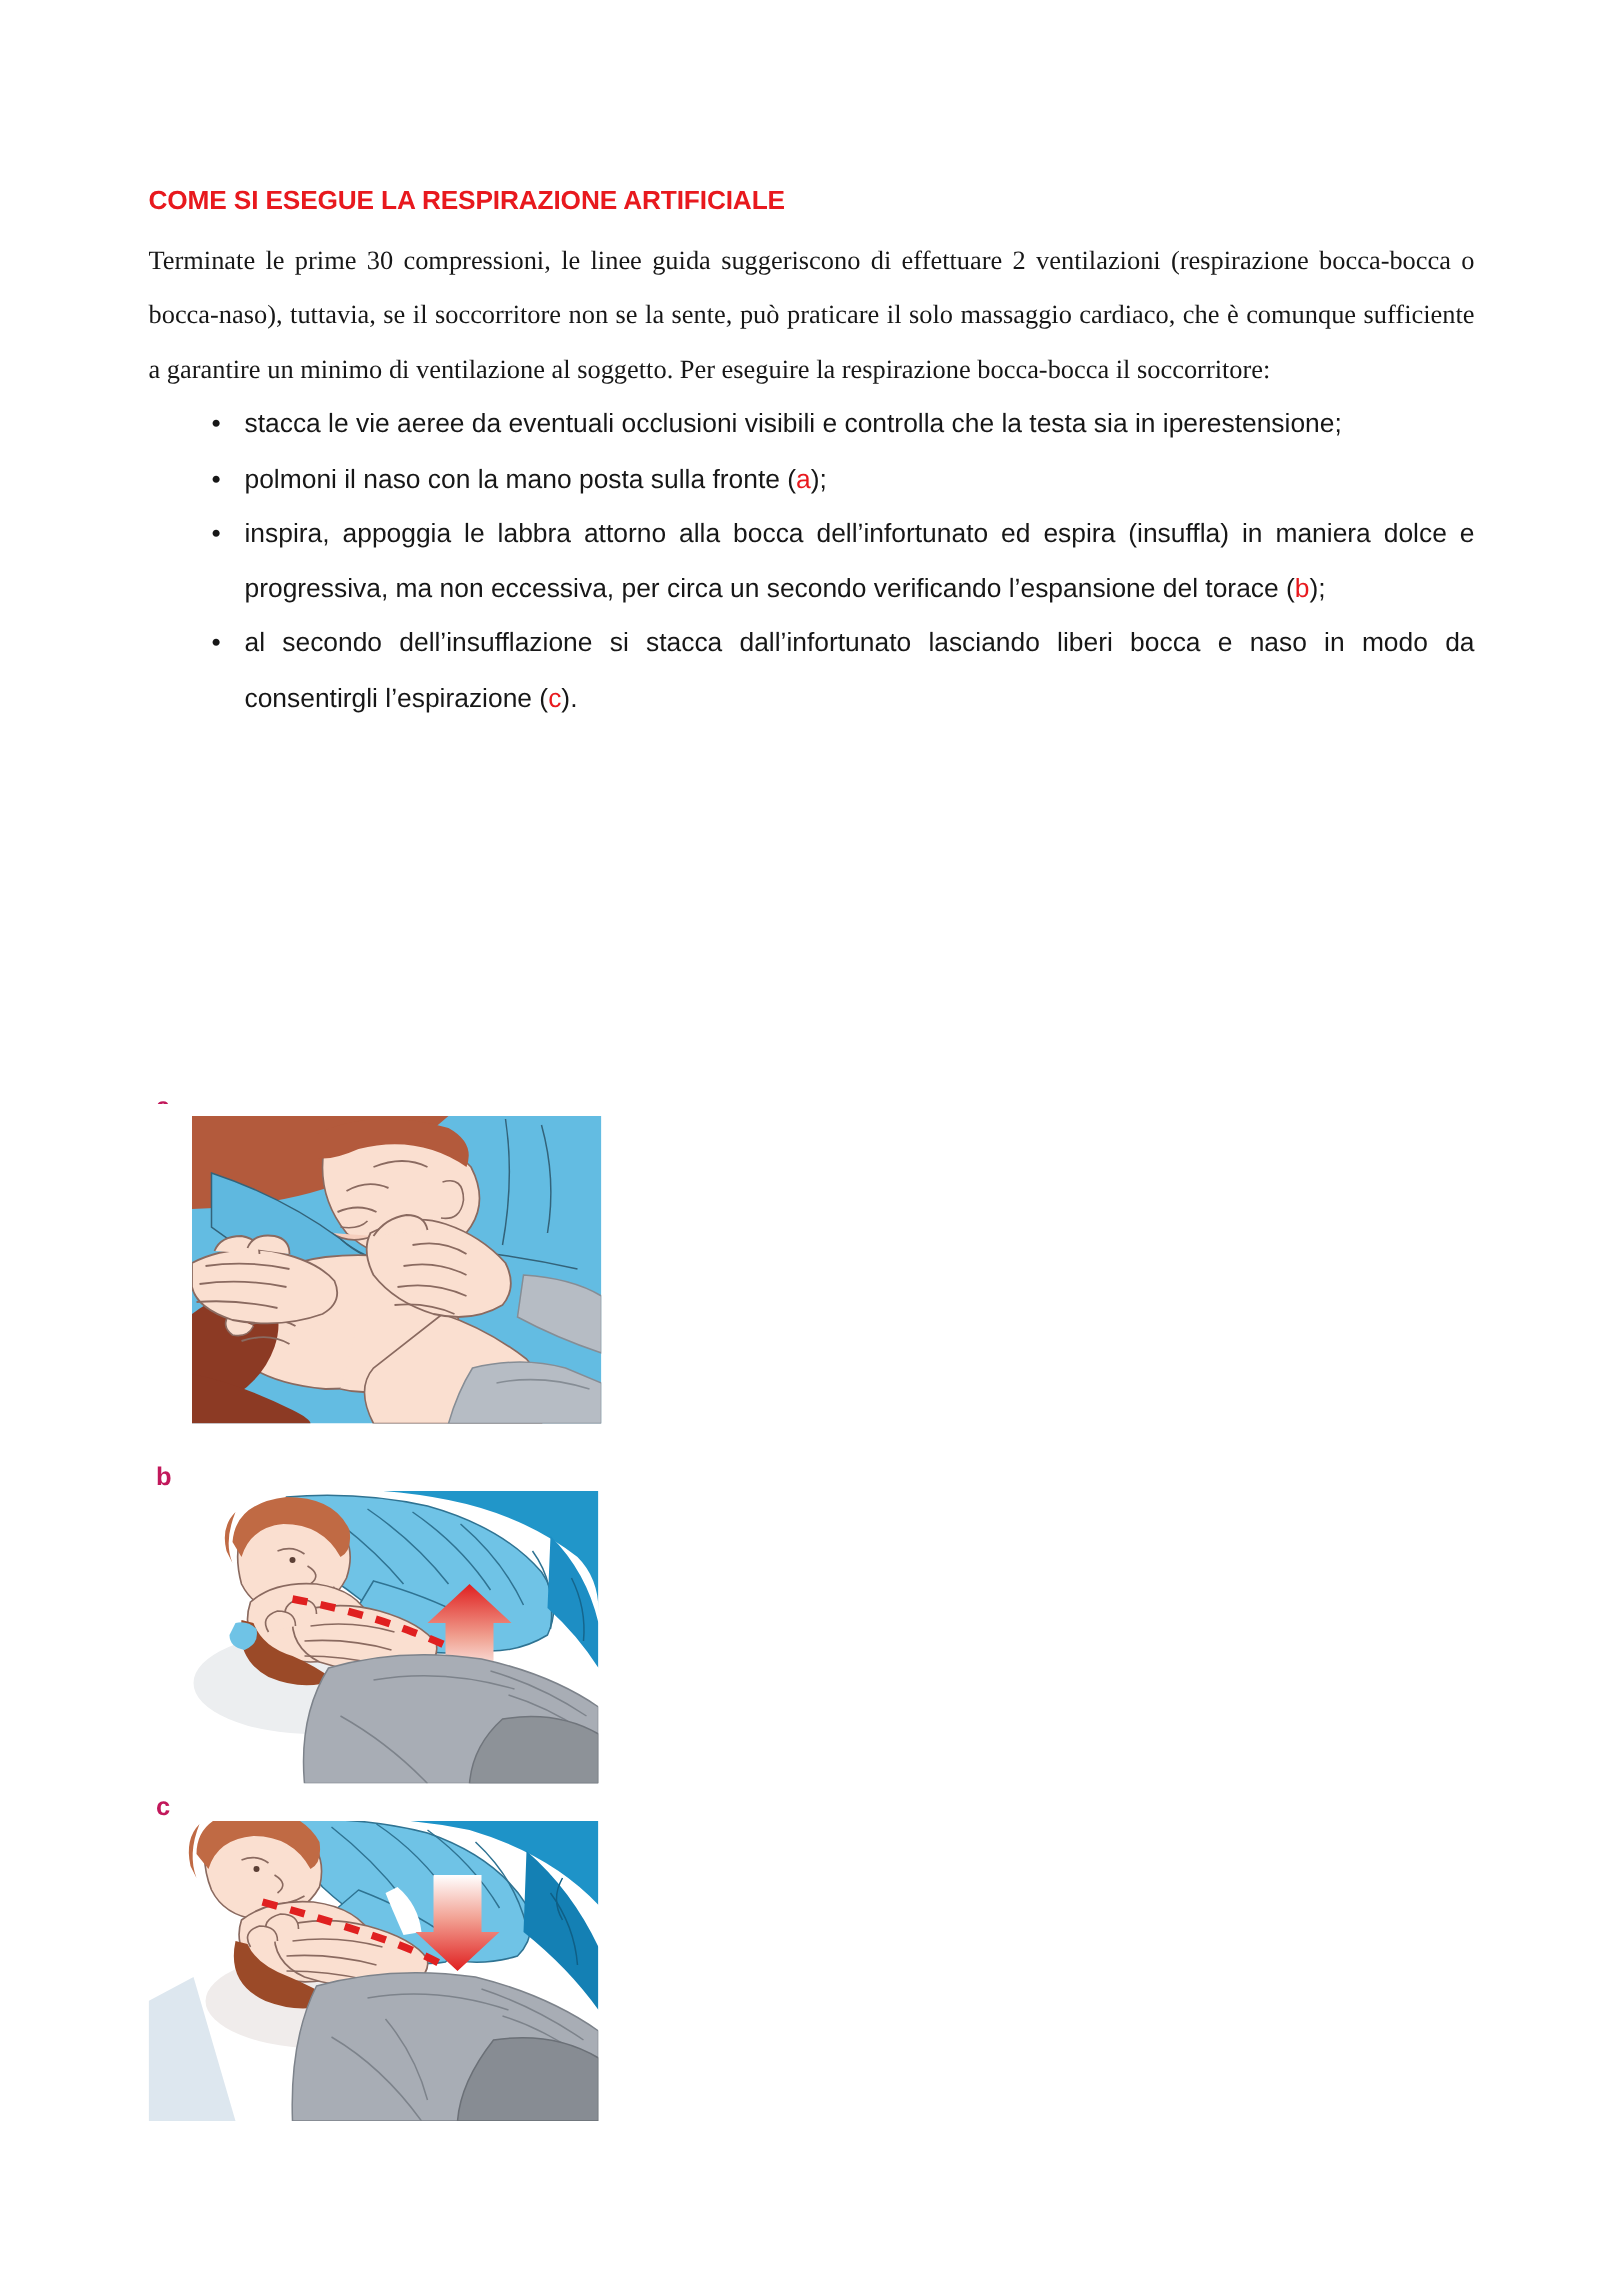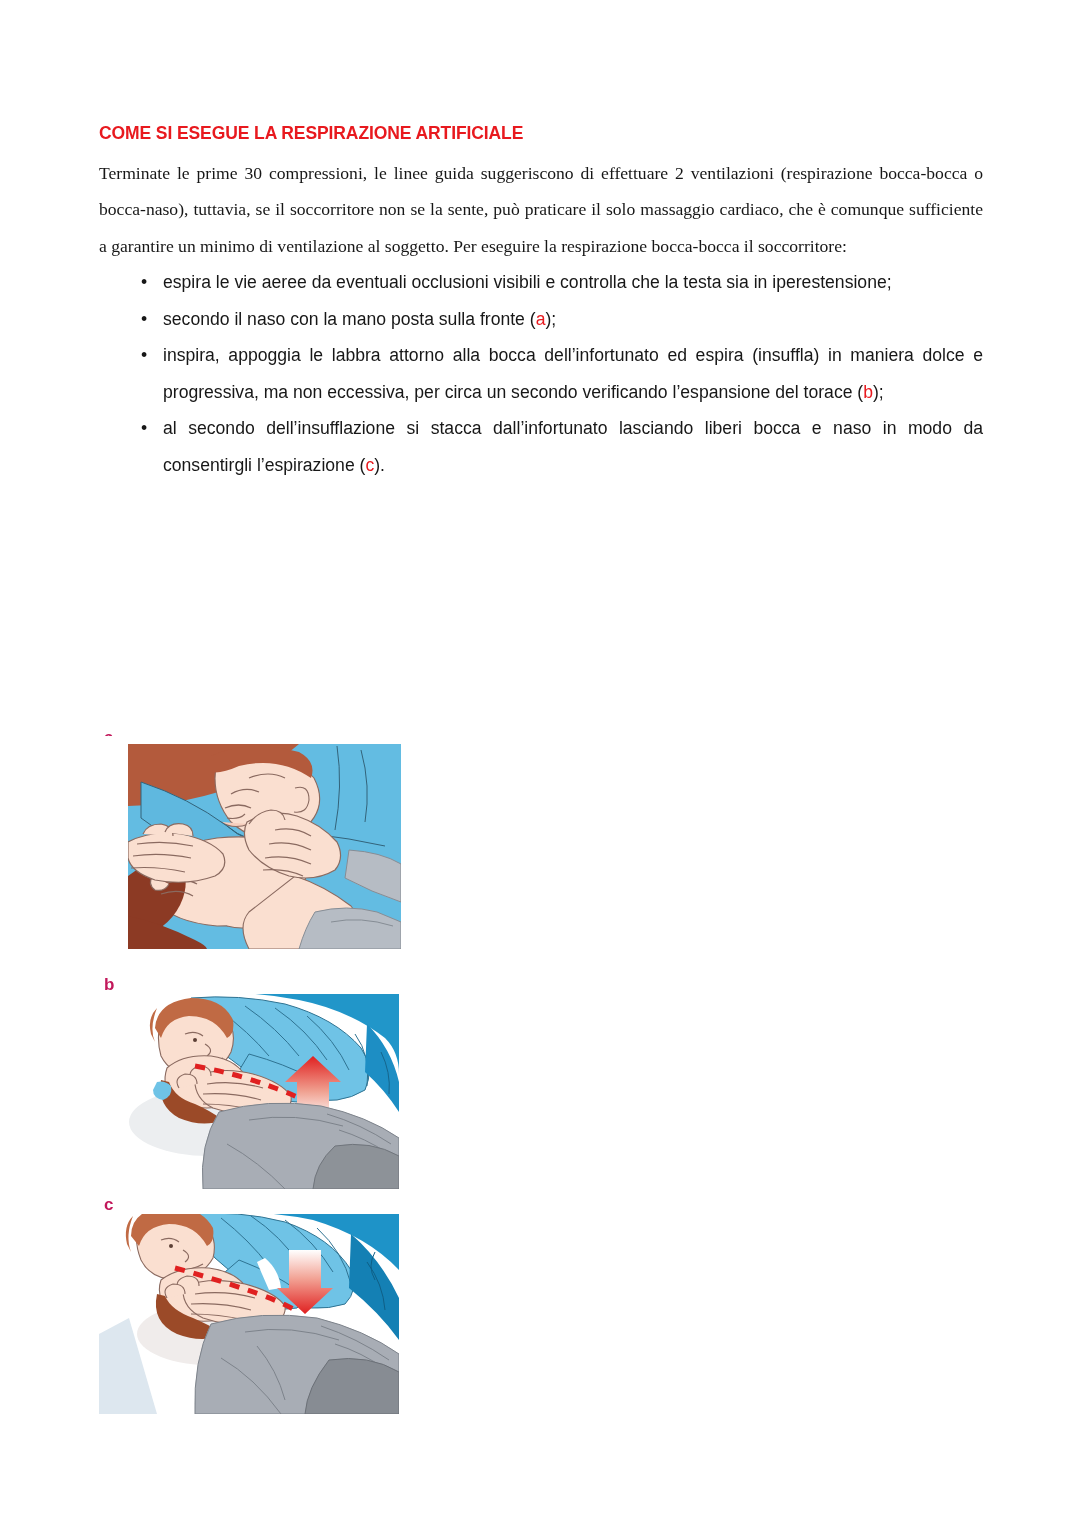--- a/index.html
+++ b/index.html
@@ -109,25 +109,25 @@
 
   <div class="content">
 
     <h1 class="doc-title">COME SI ESEGUE LA RESPIRAZIONE ARTIFICIALE</h1>
 
     <p class="para last-line-left">Terminate le prime 30 compressioni, le linee guida suggeriscono di effettuare 2 ventilazioni (respirazione bocca-bocca o bocca-naso), tuttavia, se il soccorritore non se la sente, può praticare il solo massaggio cardiaco, che è comunque sufficiente a garantire un minimo di ventilazione al soggetto. Per eseguire la respirazione bocca-bocca il soccorritore:</p>
 
     <ul class="bullet-list">
 
       <li class="bullet-item">
-        <span class="dot">•</span><span>espira le vie aeree da eventuali occlusioni visibili e controlla che la testa sia in iperestensione;</span><span class="red"></span><span></span>
+        <span class="dot">•</span><span>stacca le vie aeree da eventuali occlusioni visibili e controlla che la testa sia in iperestensione;</span><span class="red"></span><span></span>
       </li>
 
       <li class="bullet-item">
-        <span class="dot">•</span><span>secondo il naso con la mano posta sulla fronte (</span><span class="red">a</span><span>);</span>
+        <span class="dot">•</span><span>polmoni il naso con la mano posta sulla fronte (</span><span class="red">a</span><span>);</span>
       </li>
 
       <li class="bullet-item">
         <span class="dot">•</span><span>inspira, appoggia le labbra attorno alla bocca dell’infortunato ed espira (insuffla) in maniera dolce e progressiva, ma non eccessiva, per circa un secondo verificando l’espansione del torace (</span><span class="red">b</span><span>);</span>
       </li>
 
       <li class="bullet-item">
         <span class="dot">•</span><span>al secondo dell’insufflazione si stacca dall’infortunato lasciando liberi bocca e naso in modo da consentirgli l’espirazione (</span><span class="red">c</span><span>).</span>
       </li>
 

